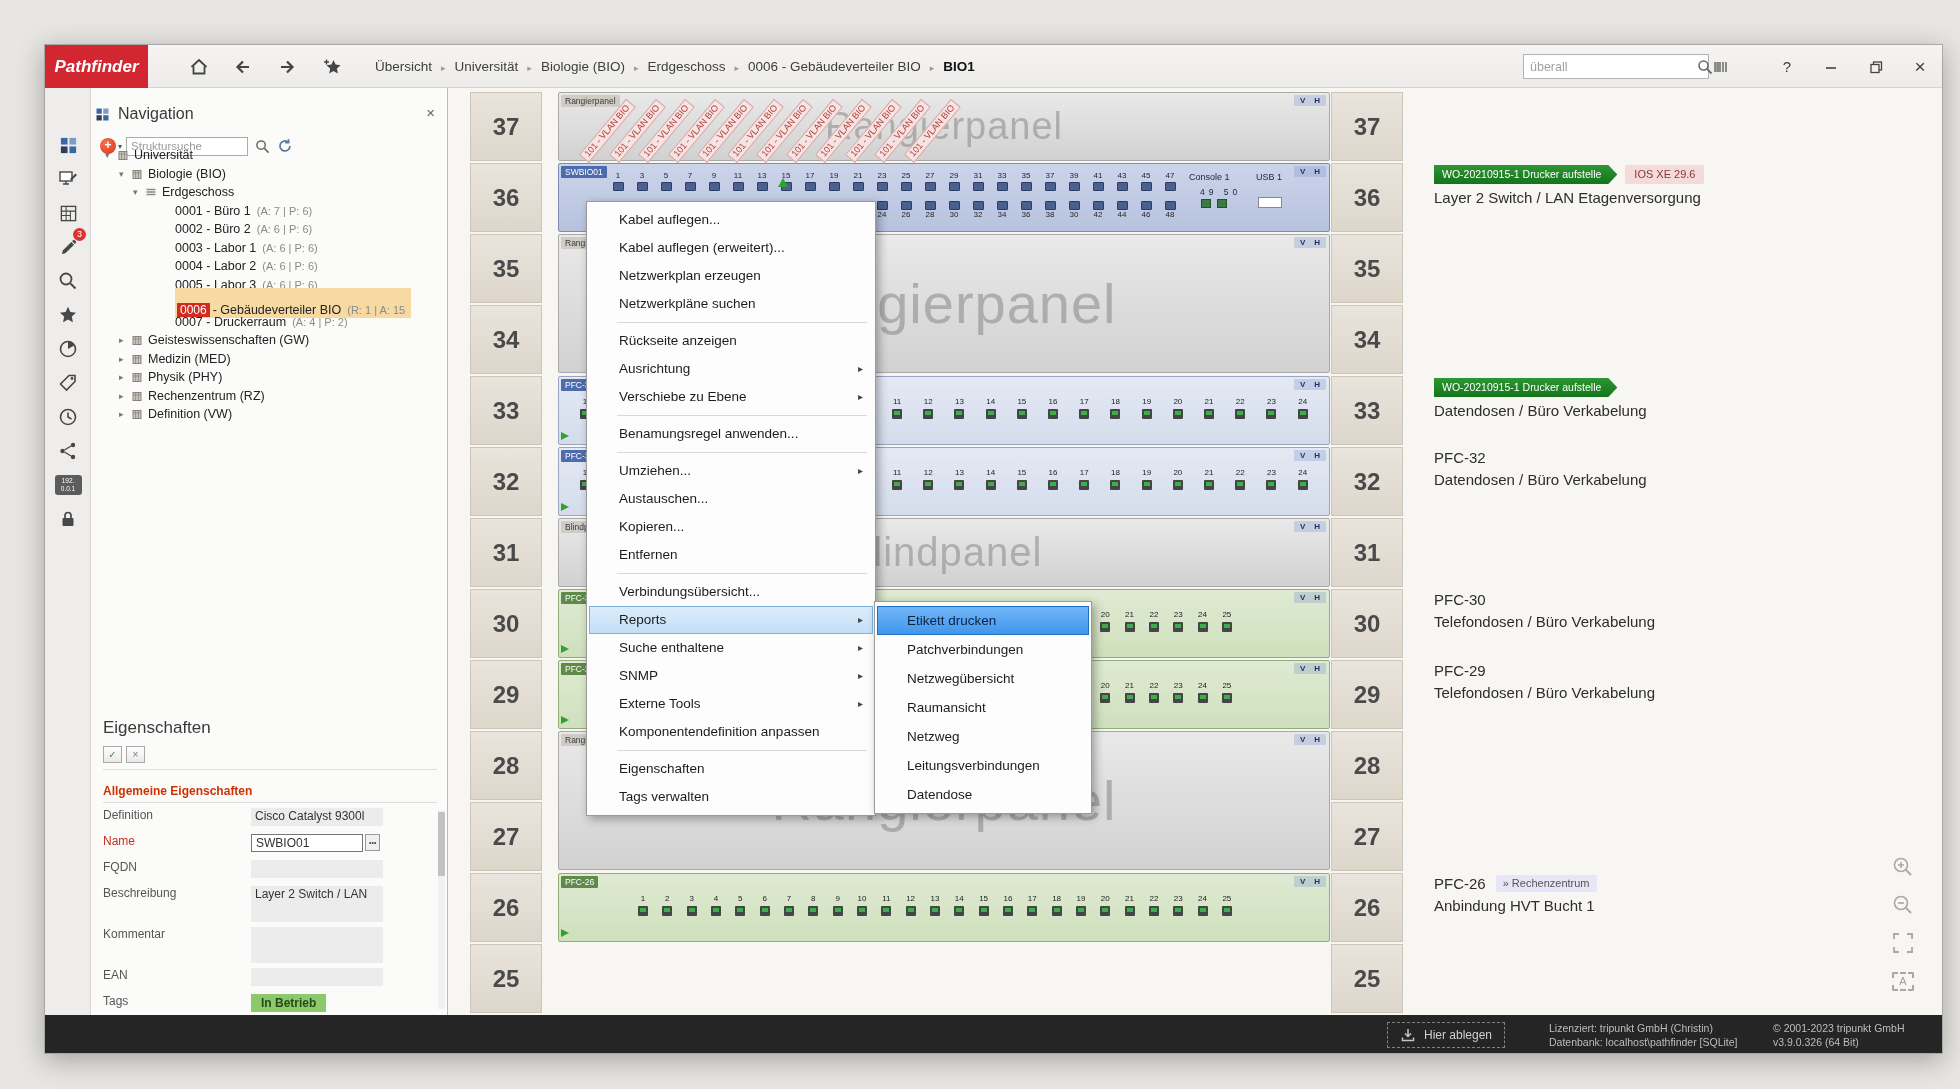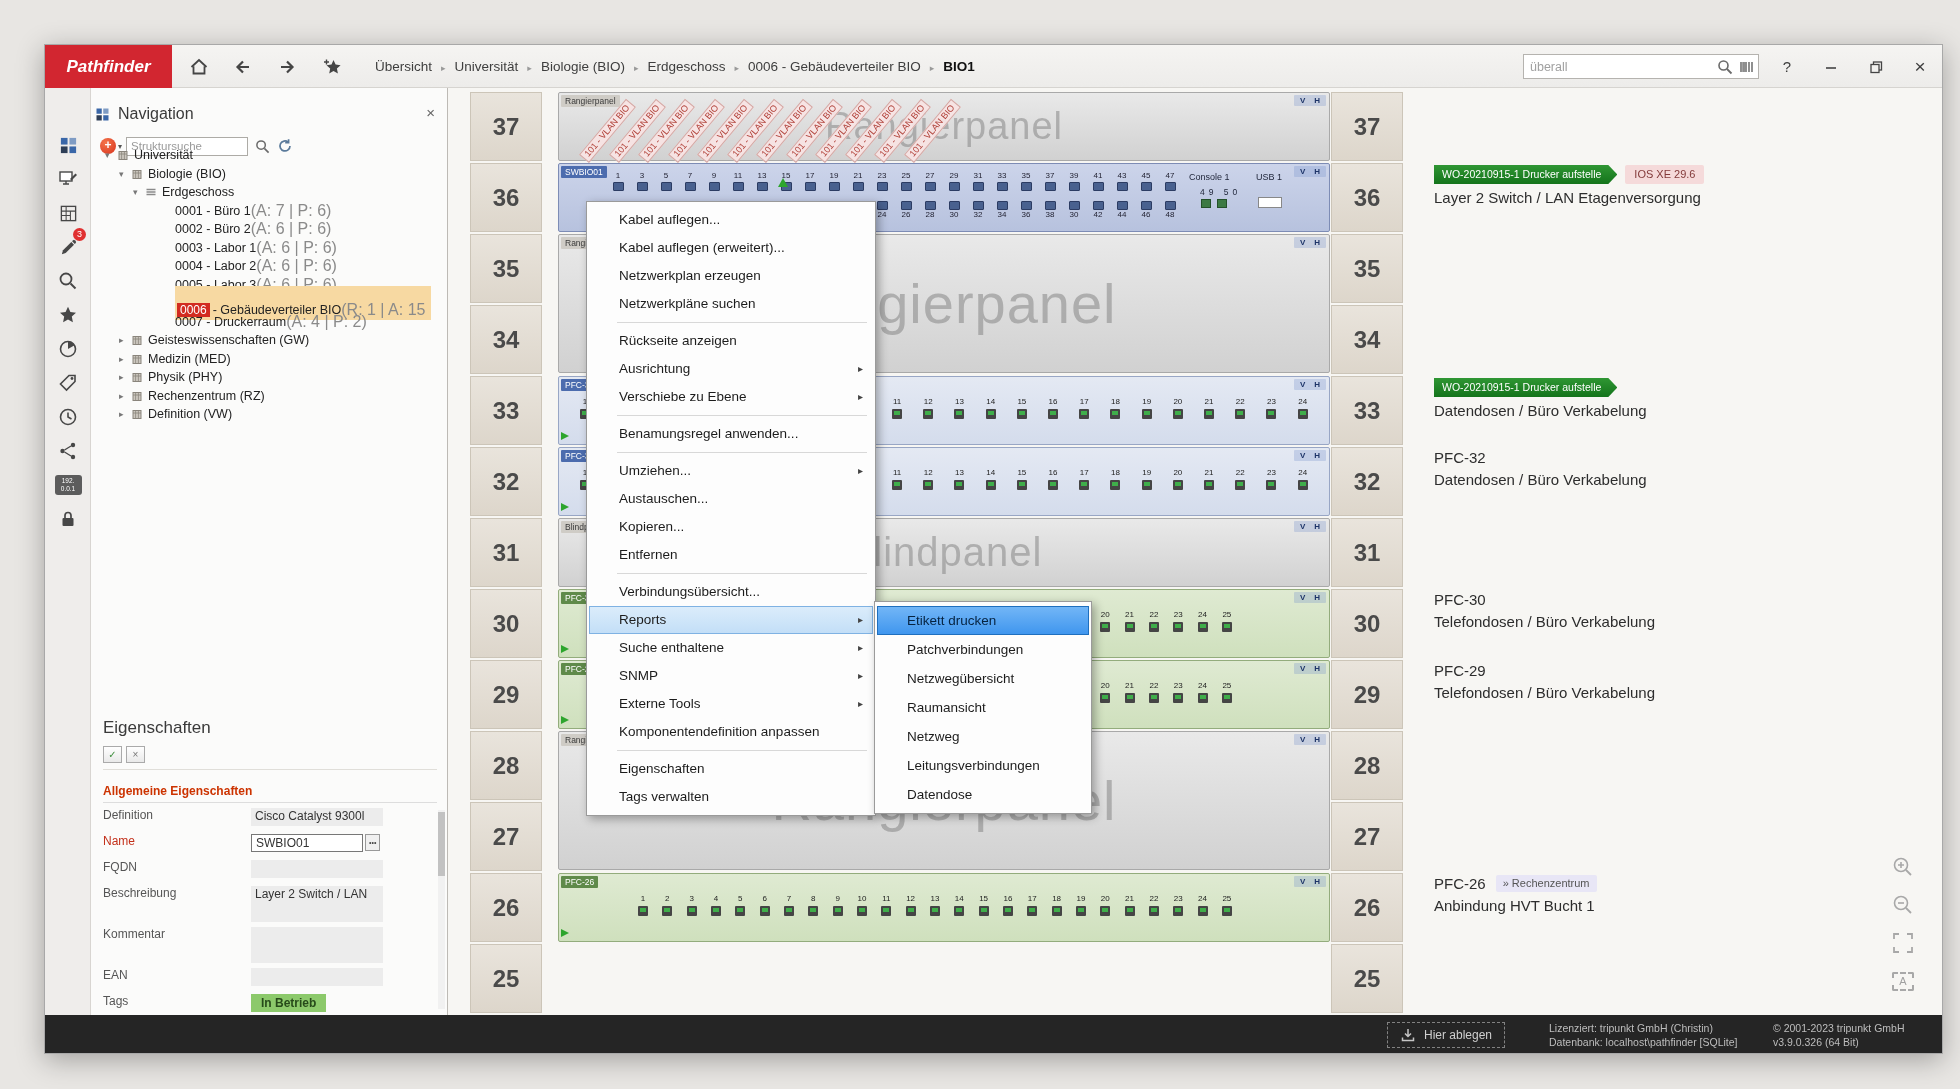--- a/index.html
+++ b/index.html
@@ -4,30 +4,30 @@
 <style>
   * { margin:0; padding:0; box-sizing:border-box; }
   html,body { width:1960px; height:1089px; overflow:hidden; background:#e8e6e3;
     font-family:"Liberation Sans","DejaVu Sans",sans-serif; }
   .window { position:absolute; left:44px; top:44px; width:1899px; height:1010px;
     background:#f2f1ef; border:1px solid #a8a8a8; box-shadow:0 6px 26px rgba(0,0,0,.3); overflow:hidden; }
 
   
   .titlebar { position:absolute; left:0; top:0; width:100%; height:43px;
     background:linear-gradient(#f5f4f2,#edecea); border-bottom:1px solid #d6d4d0; }
-  .logo { position:absolute; left:0; top:0; width:127px; height:43px; background:#d22630;
+  .logo { position:absolute; left:0; top:0; width:103px; height:43px; background:#d22630;
     color:#fff; font-size:17px; font-weight:bold; font-style:italic;
     display:flex; align-items:center; justify-content:center; cursor:pointer; }
   .tb-ico { position:absolute; top:0; height:43px; width:36px; display:flex; align-items:center; justify-content:center; cursor:pointer; }
   .tb-home{left:136px;} .tb-back{left:180px;} .tb-fwd{left:224px;} .tb-star{left:270px;}
   .breadcrumb { position:absolute; left:330px; top:0; height:43px; display:flex; align-items:center; white-space:nowrap; }
   .crumb { font-size:13.5px; color:#3e3e3e; cursor:pointer; }
   .crumb + .crumb::before { content:"▸"; color:#999; font-size:9px; margin:0 9px; }
   .crumb:last-child { font-weight:bold; color:#101010; }
-  .search-wrap { position:absolute; left:1478px; top:9px; width:236px; height:25px; background:#fff;
+  .search-wrap { position:absolute; left:1478px; top:9px; width:186px; height:25px; background:#fff;
     border:1px solid #b5b3af; display:flex; align-items:center; }
   .search-wrap input { flex:1; border:none; outline:none; font-size:12.5px; padding:0 6px; color:#333;
     font-family:"Liberation Sans",sans-serif; background:transparent; }
   .search-wrap input::placeholder { color:#a0a0a0; }
   .search-ico { width:22px; display:flex; justify-content:center; cursor:pointer; }
   .winbtn { position:absolute; top:0; height:43px; width:32px; display:flex; align-items:center; justify-content:center;
     font-size:15px; color:#3e3e3e; cursor:pointer; }
   .wb-help{left:1726px;} .wb-min{left:1770px;} .wb-max{left:1815px;} .wb-close{left:1859px; font-size:19px;}
 
   
@@ -50,21 +50,21 @@
   .plus-caret { font-size:8px; color:#555; margin:0 4px 0 2px; cursor:pointer; }
   .nav-toolbar input { width:122px; height:19px; border:1px solid #adaba6; font-size:11.5px; padding:0 4px; color:#333;
     font-family:"Liberation Sans",sans-serif; outline:none; }
   .nav-toolbar input::placeholder { color:#9a9a9a; }
   .nt-ico { margin-left:7px; cursor:pointer; display:flex; }
   .tree { position:absolute; left:0; top:58px; width:100%; }
   .trow { height:18.5px; display:flex; align-items:center; font-size:12.5px; color:#222; white-space:nowrap; cursor:pointer; }
   .lvl0{padding-left:14px;} .lvl1{padding-left:28px;} .lvl2{padding-left:42px;} .lvl3{padding-left:84px;}
   .caret { font-size:9px; color:#777; width:12px; flex:none; }
   .ticon { margin-right:5px; display:flex; flex:none; }
-  .room-meta { font-size:16px; color:#8a8a8a; }
+  .room-meta { font-size:11px; color:#8a8a8a; margin-left:6px; }
   .room-num { background:#d22b20; color:#fff; font-size:12px; padding:0 3px; margin-right:3px; }
   .room-num:empty { display:none; }
   .hl { display:inline-flex; align-items:center; }
   .trow.selected .hl { background:#f7d9a2; padding:15px 6px 1px 2px; }
 
   .props-section { position:absolute; left:0; right:0; top:622px; bottom:0; padding:8px 10px 0 12px; }
   .props-title { font-size:17px; color:#3a3a3a; margin-bottom:8px; }
   .props-toolbar { display:flex; margin-bottom:6px; }
   .pbtn { width:19px; height:17px; border:1px solid #aaa; background:linear-gradient(#fff,#e9e9e9);
     display:flex; align-items:center; justify-content:center; font-size:10px; margin-right:4px; cursor:pointer; }

